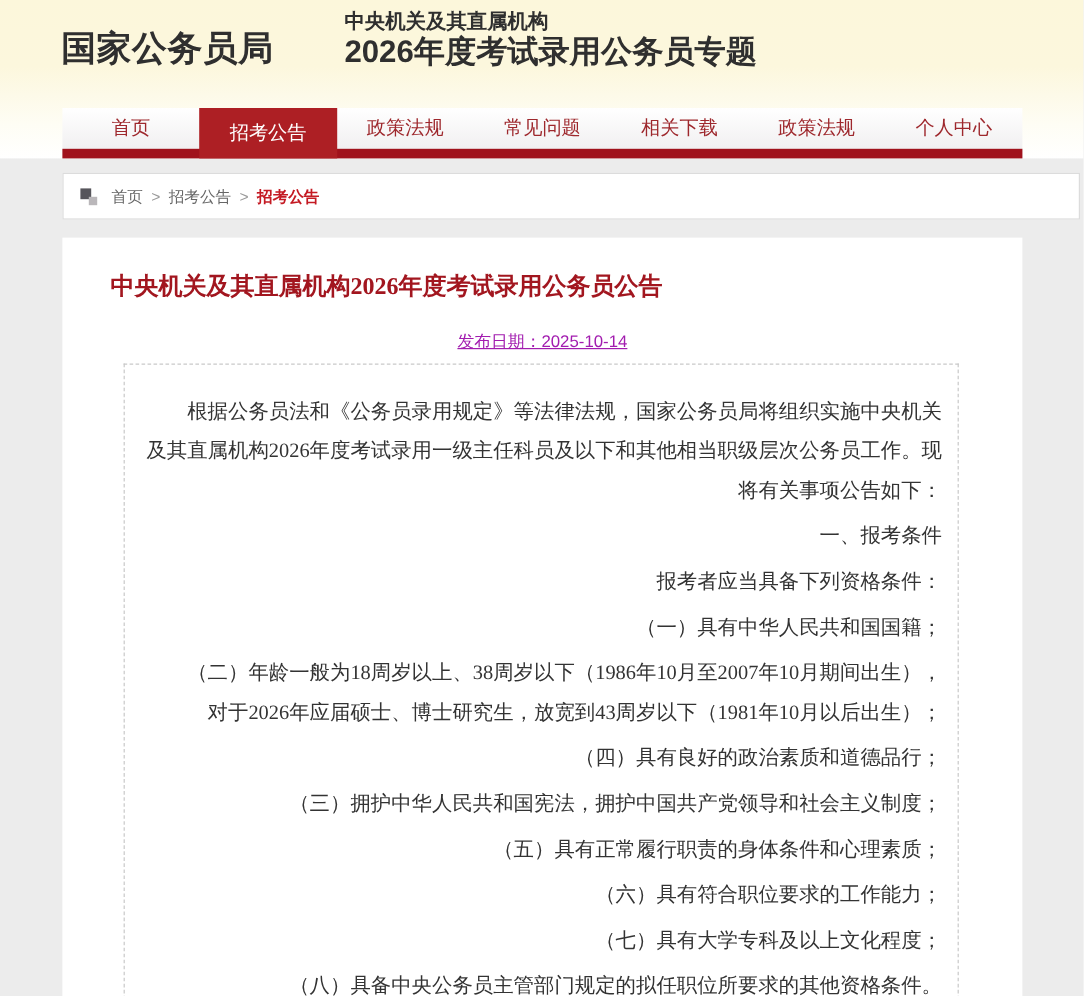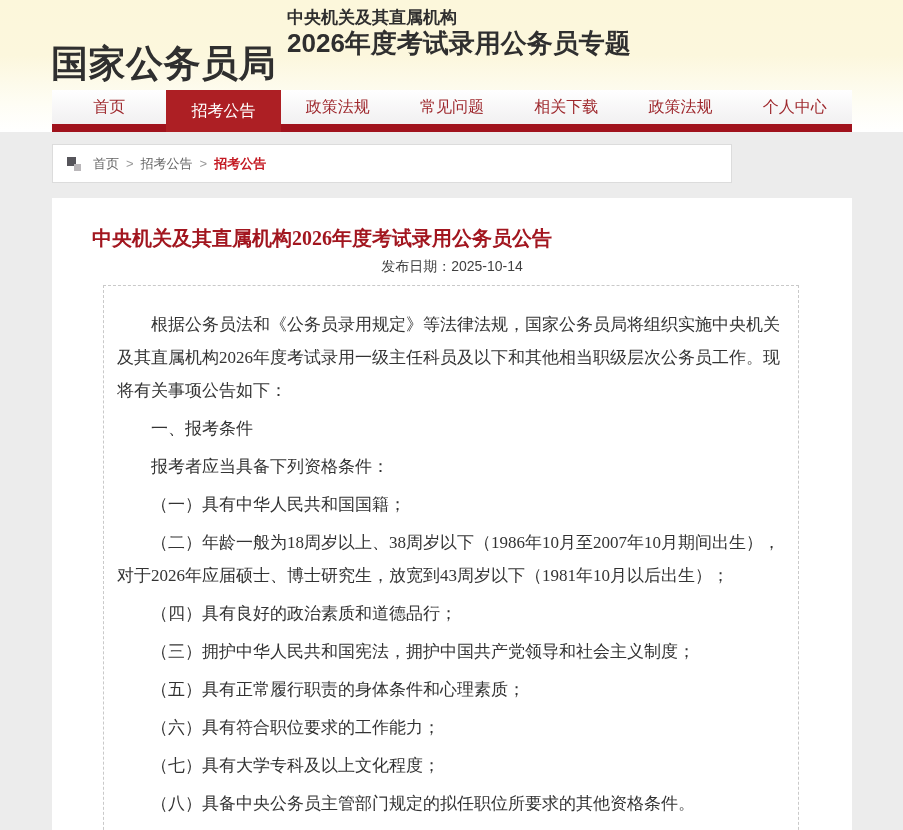--- a/index.html
+++ b/index.html
@@ -16,22 +16,22 @@
 
   
   .site-header {
     position: absolute;
     left: 0; top: 0;
     width: 903px; height: 132px;
     background: linear-gradient(180deg, #fcf7db 0%, #fcf7dd 42%, #fefdf4 78%, #ffffff 100%);
   }
   .site-name {
     position: absolute;
-    left: 51px; top: 39px;
-    font-size: 37px;
+    left: 51px; top: 21px;
+    font-size: 29px;
     font-weight: bold;
     color: #2f2f2f;
     letter-spacing: 0.5px;
   }
   .topic-block {
     position: absolute;
     left: 243px; top: 7px; margin-left: 44px;
   }
   .topic-line1 {
     font-size: 17px;
@@ -78,21 +78,21 @@
   .nav-tab.active {
     height: 42px;
     background: #ad1f24;
     color: #ffffff;
   }
 
   
   .breadcrumb-bar {
     position: absolute;
     left: 52px; top: 144px;
-    width: 680px; height: 39px;
+    width: 848px; height: 39px;
     background: #ffffff;
     border: 1px solid #dcdcdc;
     display: flex;
     align-items: center;
     padding-left: 14px;
     font-size: 13px;
   }
   .loc-icon {
     position: relative;
     width: 14px; height: 14px;
@@ -126,39 +126,41 @@
   }
   .article-title {
     margin: 27px 40px 0;
     text-align: left;
     font-size: 20px;
     font-weight: bold;
     color: #a2161f;
     font-family: "Liberation Serif", serif;
   }
   .pub-date {
-    margin-top: 6px;
+    margin-top: 24px;
     text-align: center;
     font-size: 14px;
-    color: #404040;
+    color: #a21caf;
+    text-decoration: underline;
   }
   .dashed-box {
     margin: 9px 53px 0 51px;
     border: 1px dashed #c9c9c9;
     border-bottom: none;
     padding: 22px 13px 30px;
     min-height: 560px;
   }
   .dashed-box p {
     font-size: 17px;
     line-height: 33px;
     margin: 0 0 5px 0;
     text-indent: 2em;
     color: #333333;
     font-family: "Liberation Serif", serif;
+    text-align: right;
   }
 </style>
 </head>
 <body>
 
 <div class="page">
 
   <header class="site-header">
     <div class="site-name">国家公务员局</div>
     <div class="topic-block">

